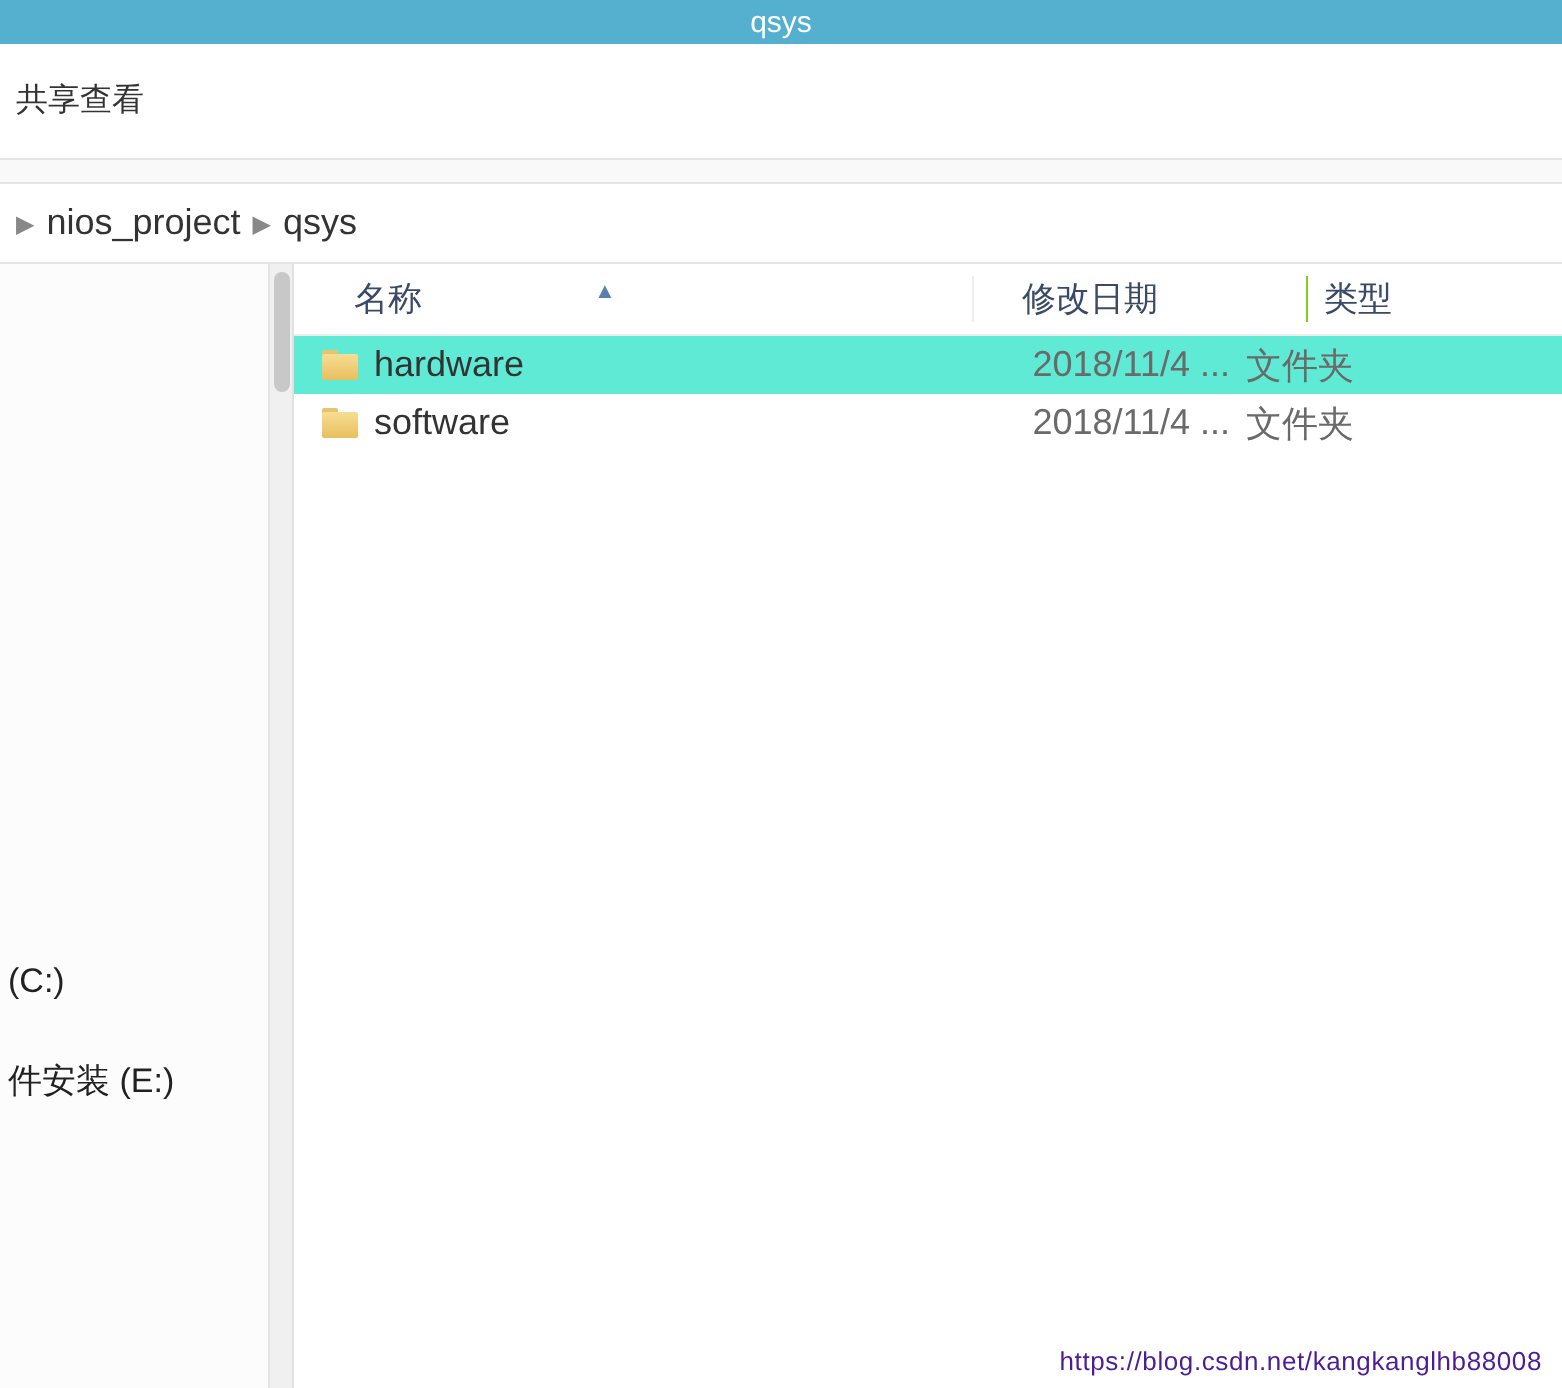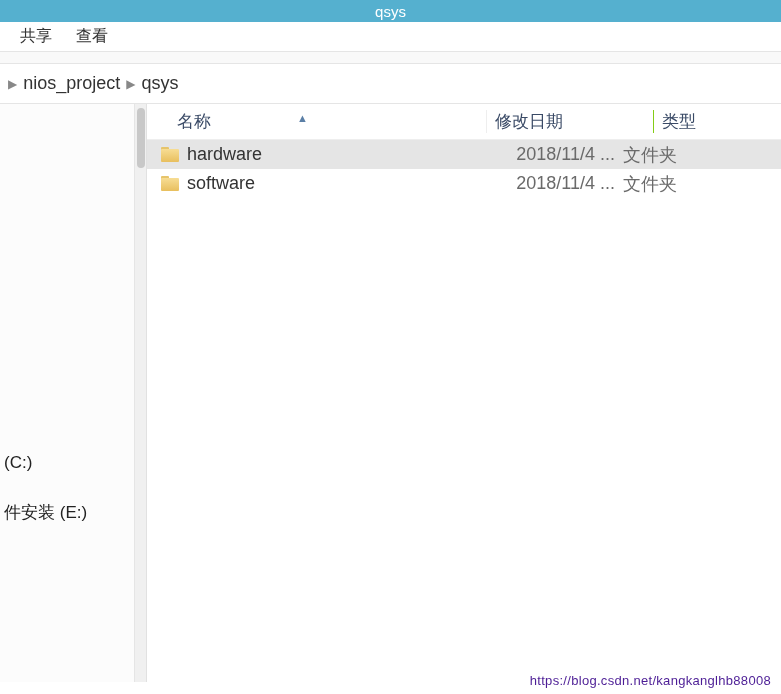--- a/index.html
+++ b/index.html
@@ -18,26 +18,25 @@
     .titlebar {
       height: 22px;
       background: #55b0cf;
       display: flex;
       align-items: center;
       justify-content: center;
       color: #fff;
       font-size: 15px;
     }
     .menubar {
-      height: 30px;
+      height: 58px;
       background: #fff;
       display: flex;
       align-items: center;
-      padding: 0 20px;
-      gap: 24px;
+      padding: 0 8px;
       font-size: 16px;
       color: #333;
       border-bottom: 1px solid #e5e5e5;
     }
     .divider-h {
       height: 12px;
       background: #f9f9f9;
       border-bottom: 1px solid #e5e5e5;
     }
     .breadcrumb {
@@ -97,38 +96,38 @@
     .col-header {
       display: flex;
       align-items: center;
       height: 36px;
       font-size: 17px;
       color: #3a4a66;
       border-bottom: 1px solid #eee;
       gap: 19px;
     }
     .col-name { width: 320px; padding-left: 30px; position: relative; }
-    .col-date { width: 148px; border-left: 1px solid #eee; padding-left: 8px; }
+    .col-date { width: 148px; border-left: 1px solid #eee; padding-left: 24px; }
     .col-type { flex: 1; border-left: 1px solid #84cc16; padding-left: 8px; }
     .sort-arrow {
       position: absolute;
       top: 2px;
       left: 150px;
       color: #5b7fa6;
       font-size: 11px;
     }
     .rows { }
     .row {
       display: flex;
       align-items: center;
       height: 29px;
       font-size: 18px;
       color: #333;
     }
-    .row.sel { background: #e5e5e5; }
+    .row.sel { background: #5eead4; }
     .cell-name { width: 320px; padding-left: 14px; display: flex; align-items: center; gap: 8px; }
     .cell-date { width: 148px; padding-left: 8px; color: #6a6a6a; text-align: right; }
     .cell-type { flex: 1; padding-left: 8px; color: #6a6a6a; }
     .folder-icon {
       width: 18px;
       height: 15px;
       display: inline-block;
       position: relative;
     }
     .folder-icon::before {

